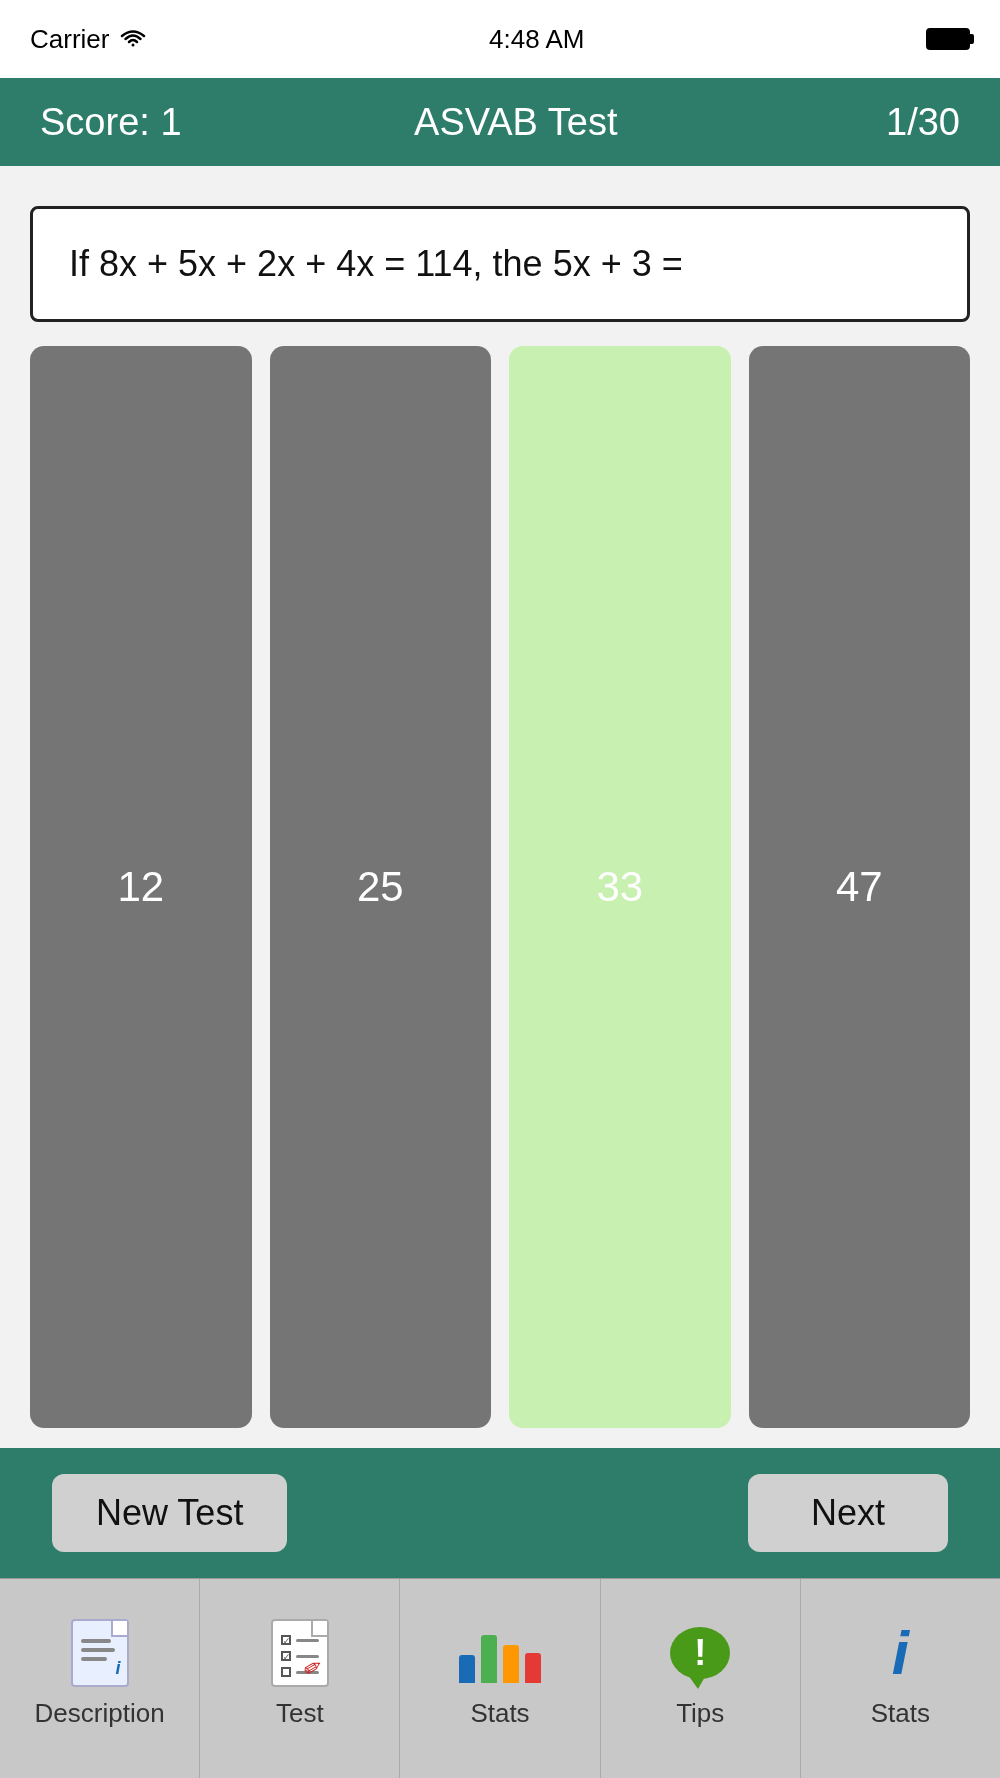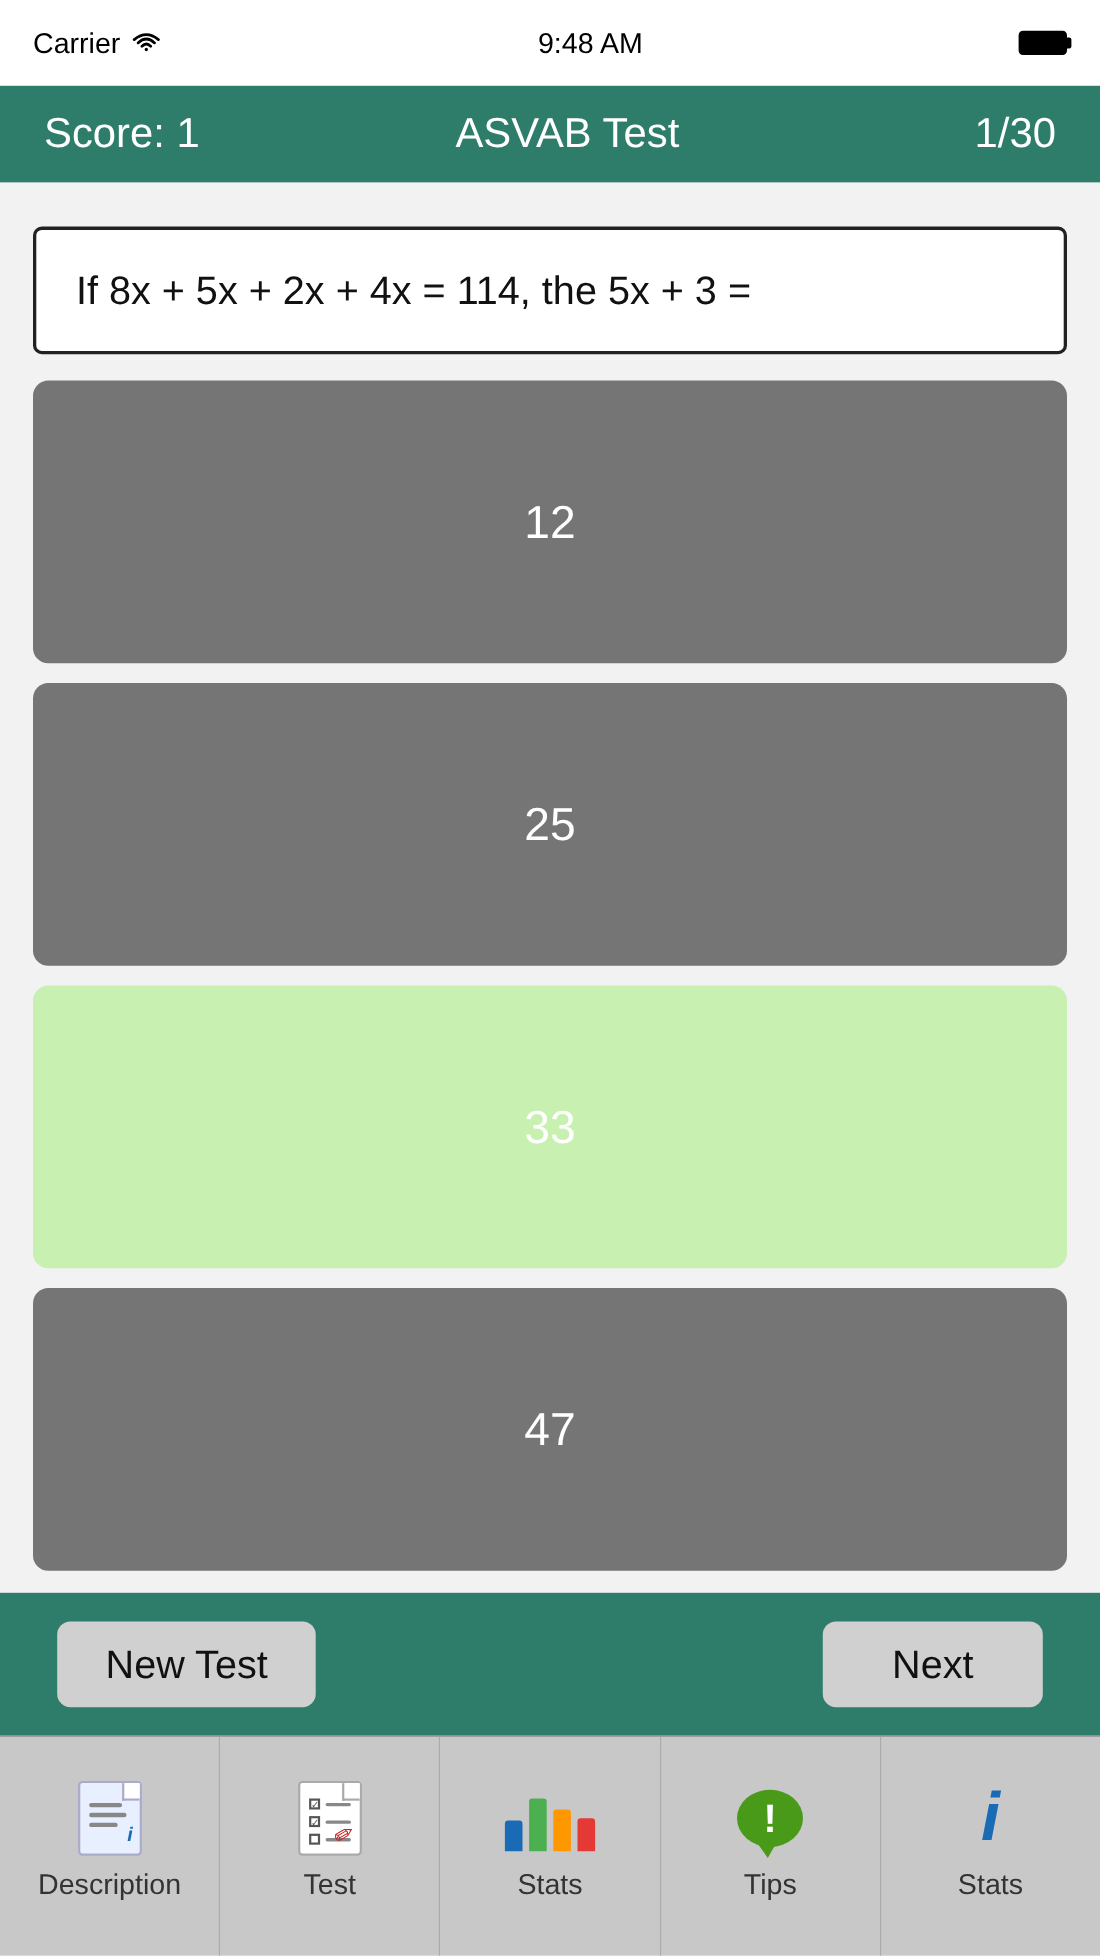--- a/index.html
+++ b/index.html
@@ -81,20 +81,21 @@
 
     
     .main-content {
       flex: 1;
       background: #f2f2f2;
       display: flex;
       flex-direction: column;
       padding: 40px 30px 20px 30px;
       gap: 24px;
       overflow: hidden;
+      border-radius: 19px;
     }
 
     
     .question-box {
       background: #fff;
       border: 3px solid #222;
       border-radius: 8px;
       padding: 30px 36px;
       display: flex;
       align-items: center;
@@ -104,21 +105,20 @@
     .question-text {
       font-size: 36px;
       color: #111;
       line-height: 1.4;
       font-weight: 400;
     }
 
     
     .answers-container {
       display: flex;
-      flex-direction: column;
       gap: 18px;
       flex: 1;
     }
 
     .answer-btn {
       flex: 1;
       border-radius: 14px;
       display: flex;
       align-items: center;
       justify-content: center;
@@ -349,21 +349,21 @@
 <div class="status-bar">
   <div class="carrier">
     <span>Carrier</span>
     <svg class="wifi" viewBox="0 0 28 20" fill="none" xmlns="http://www.w3.org/2000/svg">
       <path d="M14 16 L14 16" stroke="#000" stroke-width="3" stroke-linecap="round"></path>
       <path d="M10 13 Q14 9 18 13" stroke="#000" stroke-width="2.5" stroke-linecap="round" fill="none"></path>
       <path d="M6.5 10 Q14 3 21.5 10" stroke="#000" stroke-width="2.5" stroke-linecap="round" fill="none"></path>
       <path d="M3 7 Q14 -2 25 7" stroke="#000" stroke-width="2.5" stroke-linecap="round" fill="none"></path>
     </svg>
   </div>
-  <span>9:48 AM</span>
+  <span>4:48 AM</span>
   <div class="battery-icon"></div>
 </div>
 
 <div class="header">
   <span class="header-score">Score: 1</span>
   <span class="header-title">ASVAB Test</span>
   <span class="header-progress">1/30</span>
 </div>
 
 <div class="main-content">

